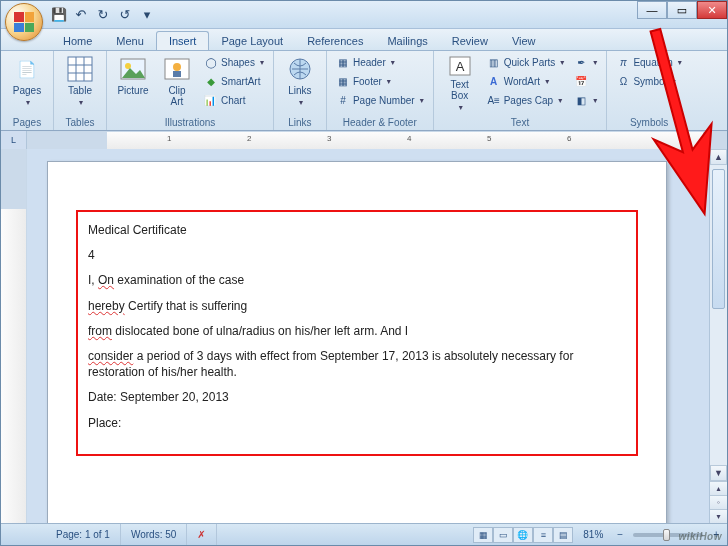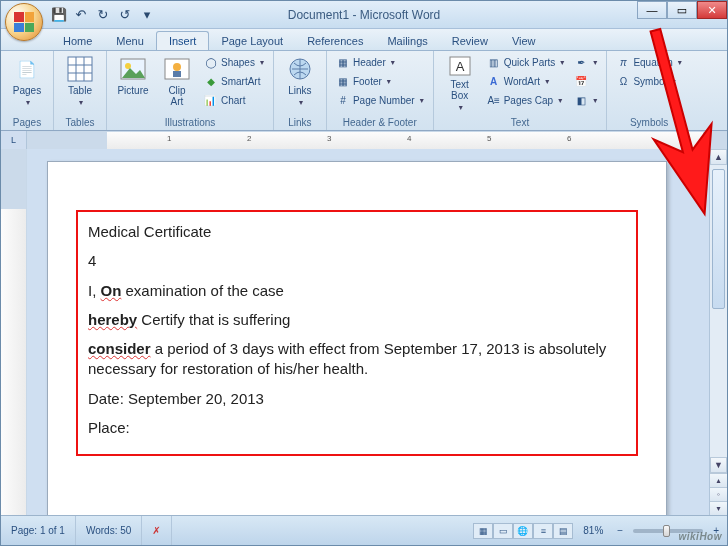--- a/index.html
+++ b/index.html
@@ -41,31 +41,31 @@
 .h-ruler .shade-left{position:absolute;left:0;top:0;bottom:0;width:80px;background:#cbdaea;}
 .h-ruler .shade-right{position:absolute;right:0;top:0;bottom:0;width:24px;background:#cbdaea;}
 .h-ruler .tick{position:absolute;top:2px;font-size:8px;color:#555;}
 
 .doc-area { flex:1; display:flex; background:#cfdff1; overflow:hidden; }
 .v-ruler { width:26px; background:linear-gradient(90deg,#fcfcfc,#ececec); border-right:1px solid #c8d8e8; position:relative;}
 .v-ruler .shade-top{position:absolute;left:0;right:0;top:0;height:60px;background:#cbdaea;}
 .page-viewport { flex:1; position:relative; overflow:hidden; }
 .page { position:absolute; left:20px; top:12px; width:620px; height:400px; background:#fff; border:1px solid #9aaabc; box-shadow:2px 2px 4px rgba(0,0,0,.2); }
 .red-box { position:absolute; left:28px; top:48px; right:28px; height:246px; border:2px solid #e11; padding:10px 10px; }
-.doc-text { font-size:15px; color:#222; line-height:1.35; }
+.doc-text { font-size:12px; color:#222; line-height:1.35; }
 .doc-text p { margin-bottom:9px; }
-.sq-under { text-decoration: underline wavy #d33; text-decoration-thickness:1px;font-weight:bold; }
+.sq-under { text-decoration: underline wavy #d33; text-decoration-thickness:1px; }
 
 .vscroll { width:18px; background:linear-gradient(90deg,#e4ecf5,#d0dded); border-left:1px solid #b0c5da; display:flex; flex-direction:column; }
 .vscroll .arrow,.hscroll .arrow{height:16px;width:100%;display:flex;align-items:center;justify-content:center;font-size:9px;color:#446;background:linear-gradient(#f3f7fb,#dbe6f1);border:1px solid #b8c9da;cursor:pointer;}
 .vscroll .track{flex:1;background:#e3ecf5;position:relative;}
 .vscroll .thumb{position:absolute;left:2px;right:2px;top:4px;height:140px;background:linear-gradient(#e7f1fb,#c7dbf0);border:1px solid #9cb5cf;border-radius:2px;}
 .vscroll .pager{height:14px;background:linear-gradient(#f0f6fb,#dbe6f1);border-top:1px solid #b8c9da;display:flex;align-items:center;justify-content:center;font-size:8px;color:#446;cursor:pointer;}
 
-.status { height:30px; background:linear-gradient(#d8e8f5,#bed5eb); border-top:1px solid #9cb4cc; display:flex; align-items:center; font-size:10px; color:#2a5080; }
+.status { height:22px; background:linear-gradient(#d8e8f5,#bed5eb); border-top:1px solid #9cb4cc; display:flex; align-items:center; font-size:10px; color:#2a5080;padding-left:45px; }
 .status .seg{padding:0 10px;border-right:1px solid #b2c7dc;height:100%;display:flex;align-items:center;gap:4px;}
 .status .flex{flex:1;}
 .status .view-btns{display:flex;gap:0;}
 .status .vbtn{width:20px;height:16px;border:1px solid #a6bcd2;background:#e0ecf7;display:flex;align-items:center;justify-content:center;font-size:9px;cursor:pointer;}
 .zoom-slider{width:70px;height:4px;background:#a0b4c8;position:relative;border-radius:2px;margin:0 6px;}
 .zoom-slider .knob{position:absolute;left:30px;top:-4px;width:7px;height:12px;background:linear-gradient(#f8f8f8,#d6d6d6);border:1px solid #888;border-radius:2px;}
 
 .big-arrow{position:absolute;right:8px;top:22px;pointer-events:none;z-index:50;}
 .watermark{position:absolute;right:6px;bottom:4px;font-size:10px;color:rgba(60,70,60,.55);font-style:italic;font-weight:bold;letter-spacing:0.5px;pointer-events:none;}
 </style>
@@ -85,21 +85,20 @@
           </div>
         </div>
     </div>
     <div class="qat">
       <span class="qat-btn">💾</span>
       <span class="qat-btn">↶</span>
       <span class="qat-btn">↻</span>
       <span class="qat-btn">↺</span>
       <span class="qat-btn">▾</span>
     </div>
-    <div class="title-text">Document1 - Microsoft Word</div>
     <div class="win-controls">
       <div class="win-btn">—</div>
       <div class="win-btn">▭</div>
       <div class="win-btn win-close">✕</div>
     </div>
   </div>
 
   <div class="tabs-row">
     <div class="tab">Home</div>
     <div class="tab">Menu</div>
@@ -308,20 +307,21 @@
         <div class="shade-top"></div>
       </div>
     <div class="page-viewport">
       <div class="page">
         <div class="red-box">
           <div class="doc-text" id="doc-body">
               <p>Medical Certificate</p>
               <p>4</p>
               <p>I, <span class="sq-under">On</span> examination of the case</p>
               <p><span class="sq-under">hereby</span> Certify that is suffering</p>
+              <p><span class="sq-under">from</span> dislocated bone of ulna/radius on his/her left arm. And I</p>
               <p><span class="sq-under">consider</span> a period of 3 days with effect from September 17, 2013 is absolutely necessary for restoration of his/her health.</p>
               <p>Date: September 20, 2013</p>
               <p>Place:</p>
             </div>
         </div>
       </div>
     </div>
     <div class="vscroll">
       <div class="arrow">▲</div>
       <div class="track">

